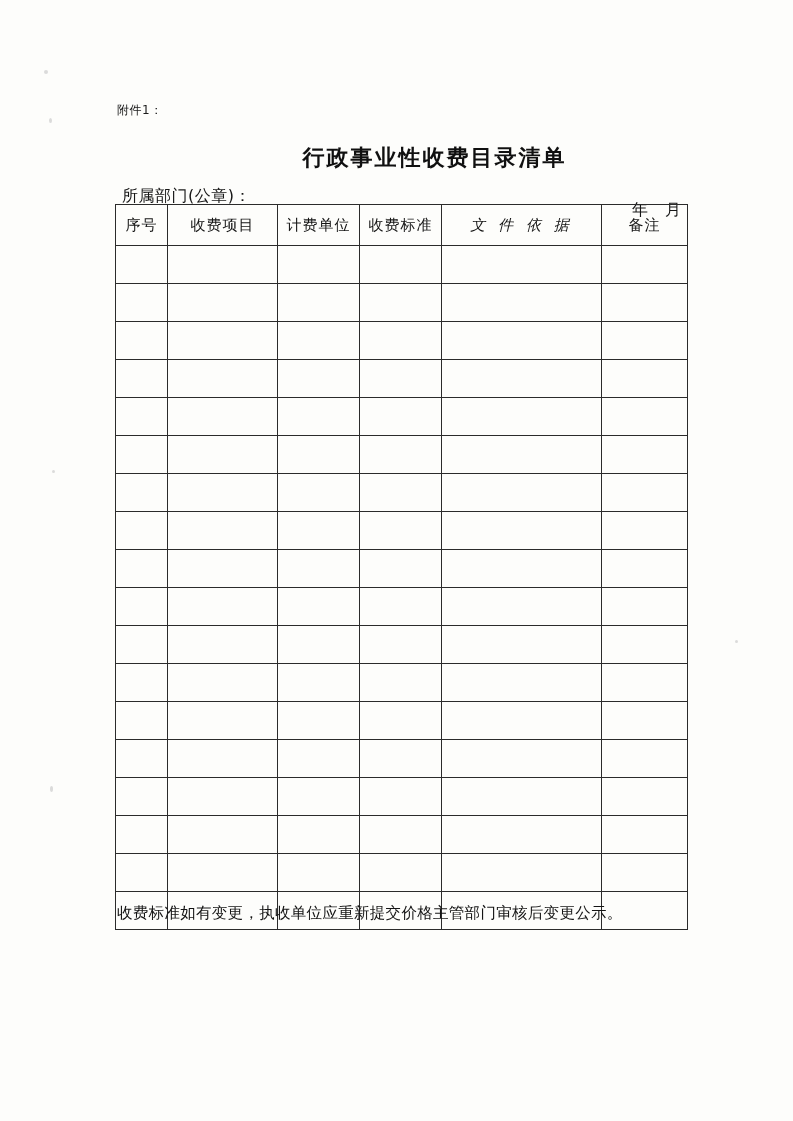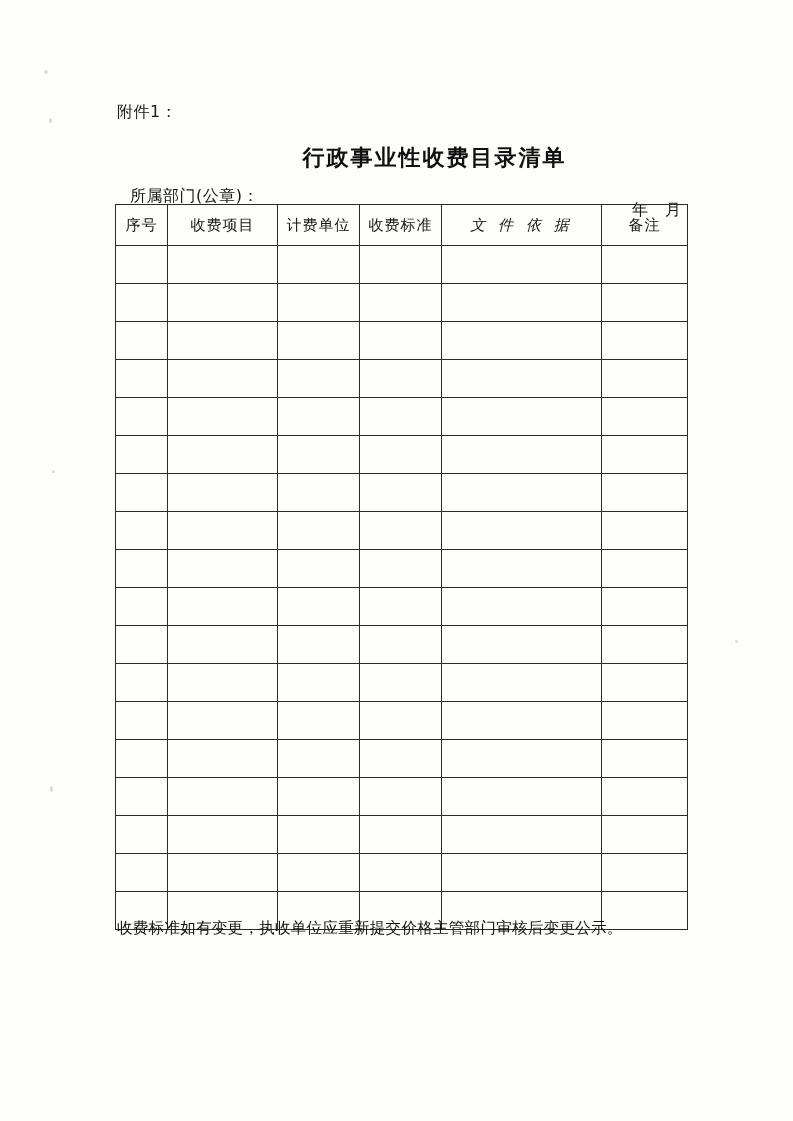--- a/index.html
+++ b/index.html
@@ -26,40 +26,40 @@
   .speck {
     position: absolute;
     background: #cfcfcf;
     border-radius: 50%;
     opacity: .75;
   }
   .attachment-label {
     position: absolute;
     left: 117px;
     top: 102px;
-    font-size: 16px;
+    font-size: 12px;
     letter-spacing: .5px;
     color: #1a1a1a;
     font-family: "DejaVu Sans", "Liberation Sans", sans-serif;
   }
   .doc-title {
     position: absolute;
     left: 0;
     top: 143px;
     width: 793px;
     text-align: center;
     font-size: 22px;
     font-weight: bold;
     letter-spacing: 2px;
     color: #101010;
     padding-left: 38px;
   }
   .dept-line {
     position: absolute;
-    left: 130px;
+    left: 122px;
     top: 186px;
     font-size: 16px;
     color: #161616;
     letter-spacing: .5px;
   }
   .date-line {
     position: absolute;
     right: 106px;
     top: 200px;
     font-size: 16px;
@@ -103,21 +103,21 @@
   .note {
     position: absolute;
     left: 100px;
     top: 899px;
     width: 600px;
     font-size: 15.5px;
     line-height: 28px;
     color: #141414;
     letter-spacing: .3px;
   }
-  .note .l2 { display: block; padding-left: 17px; margin-top: 15px; }
+  .note .l2 { display: block; padding-left: 17px; }
 </style>
 </head>
 <body>
 
 <div class="page">
 
   <div class="speck" style="left:44px;top:70px;width:4px;height:4px;"></div>
   <div class="speck" style="left:49px;top:118px;width:3px;height:5px;"></div>
   <div class="speck" style="left:52px;top:470px;width:3px;height:3px;"></div>
   <div class="speck" style="left:50px;top:786px;width:3px;height:6px;"></div>

